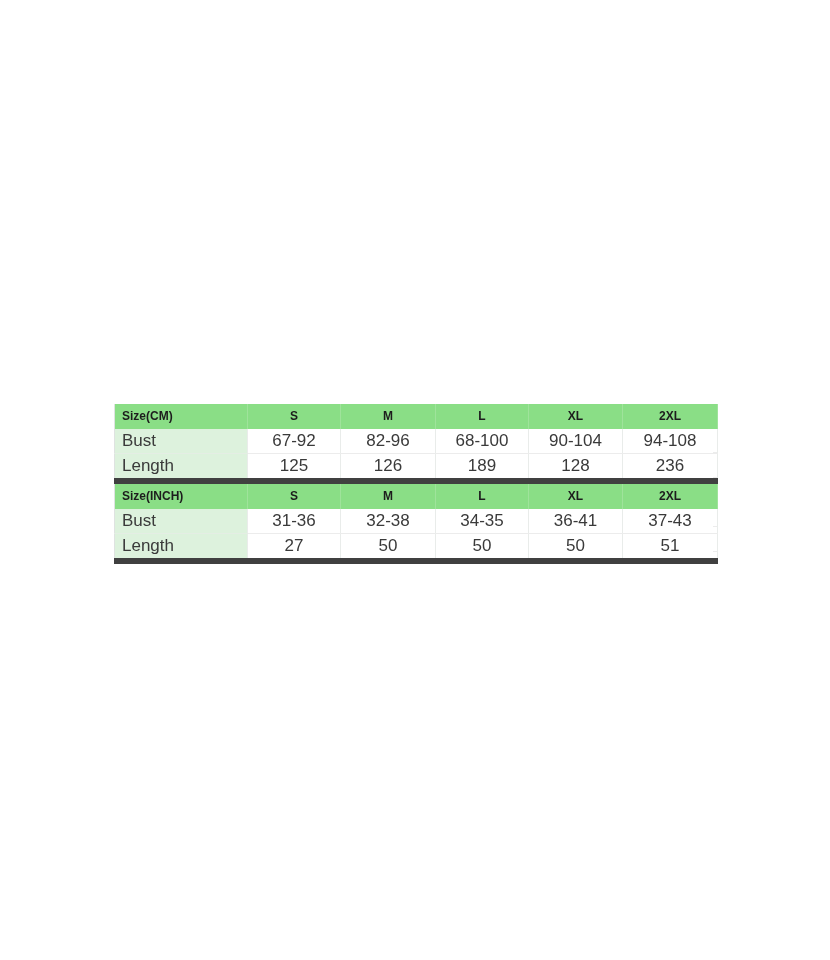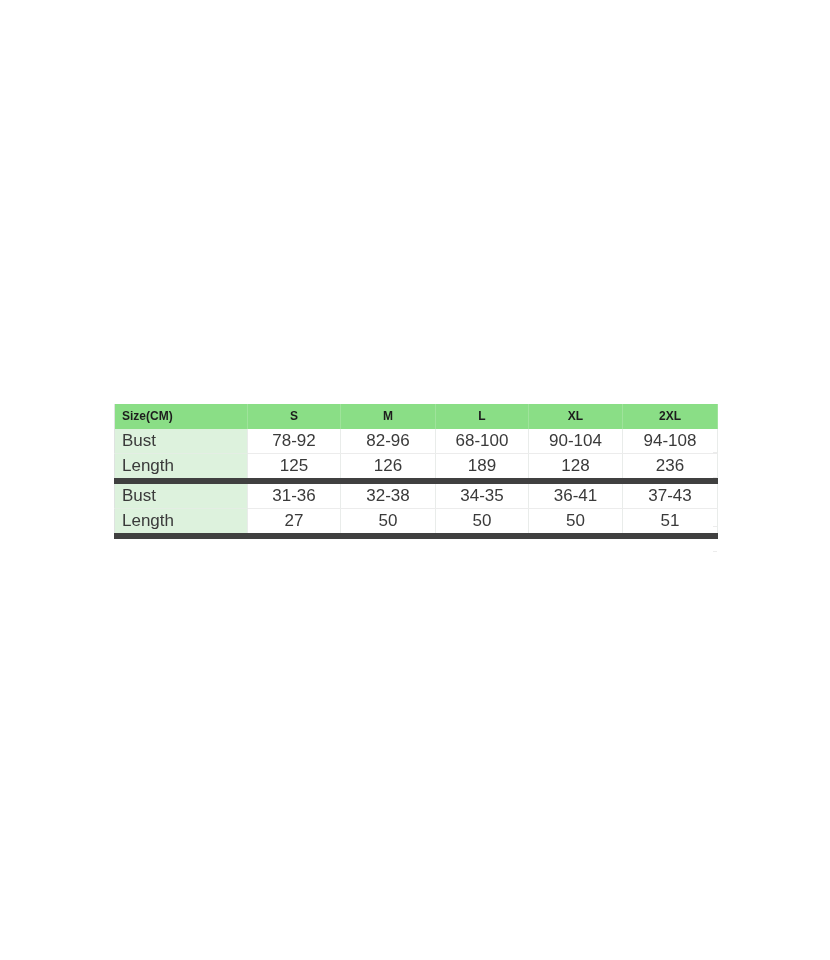--- a/index.html
+++ b/index.html
@@ -120,36 +120,44 @@
           <th class="lbl">Size(CM)</th>
           <th>S</th>
           <th>M</th>
           <th>L</th>
           <th>XL</th>
           <th>2XL</th>
         </tr>
 
         <tr class="data-row">
           <td class="lbl">Bust</td>
-          <td>78-92</td>
+          <td>67-92</td>
           <td>82-96</td>
           <td>68-100</td>
           <td>90-104</td>
           <td>94-108</td>
         </tr>
 
         <tr class="data-row last-of-block">
           <td class="lbl">Length</td>
           <td>125</td>
           <td>126</td>
           <td>189</td>
           <td>128</td>
           <td>236</td>
         </tr>
 
+        <tr class="hdr-row">
+          <th class="lbl">Size(INCH)</th>
+          <th>S</th>
+          <th>M</th>
+          <th>L</th>
+          <th>XL</th>
+          <th>2XL</th>
+        </tr>
 
         <tr class="data-row">
           <td class="lbl">Bust</td>
           <td>31-36</td>
           <td>32-38</td>
           <td>34-35</td>
           <td>36-41</td>
           <td>37-43</td>
         </tr>
 

